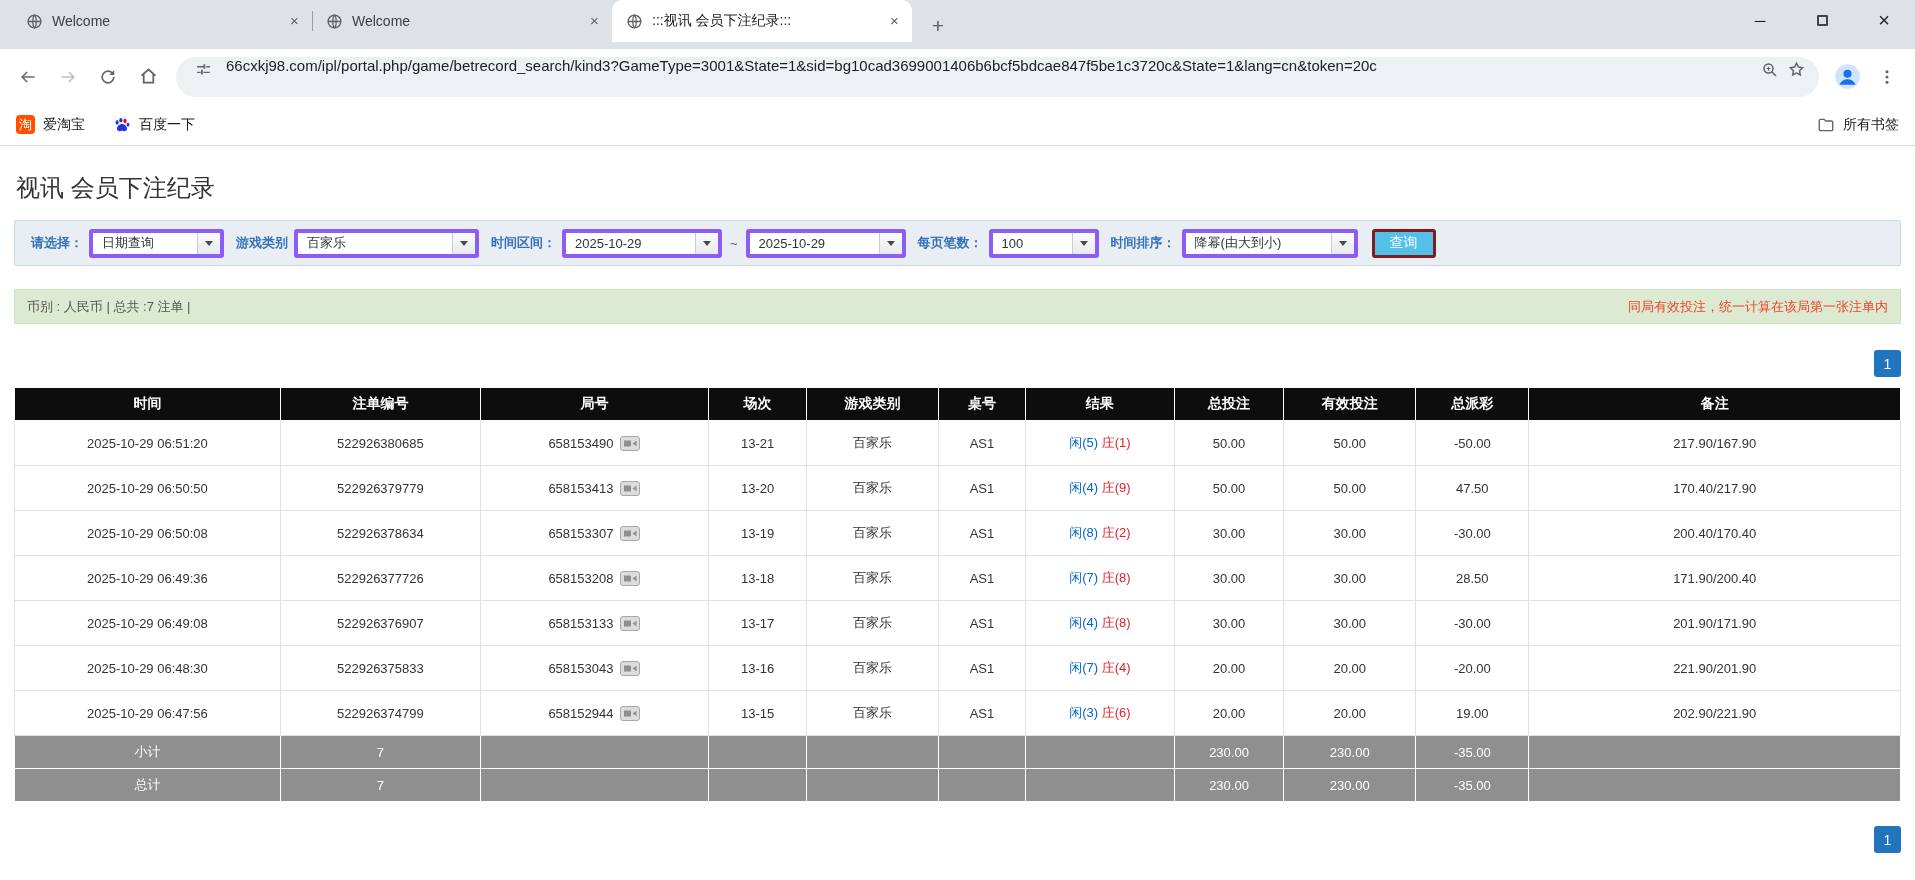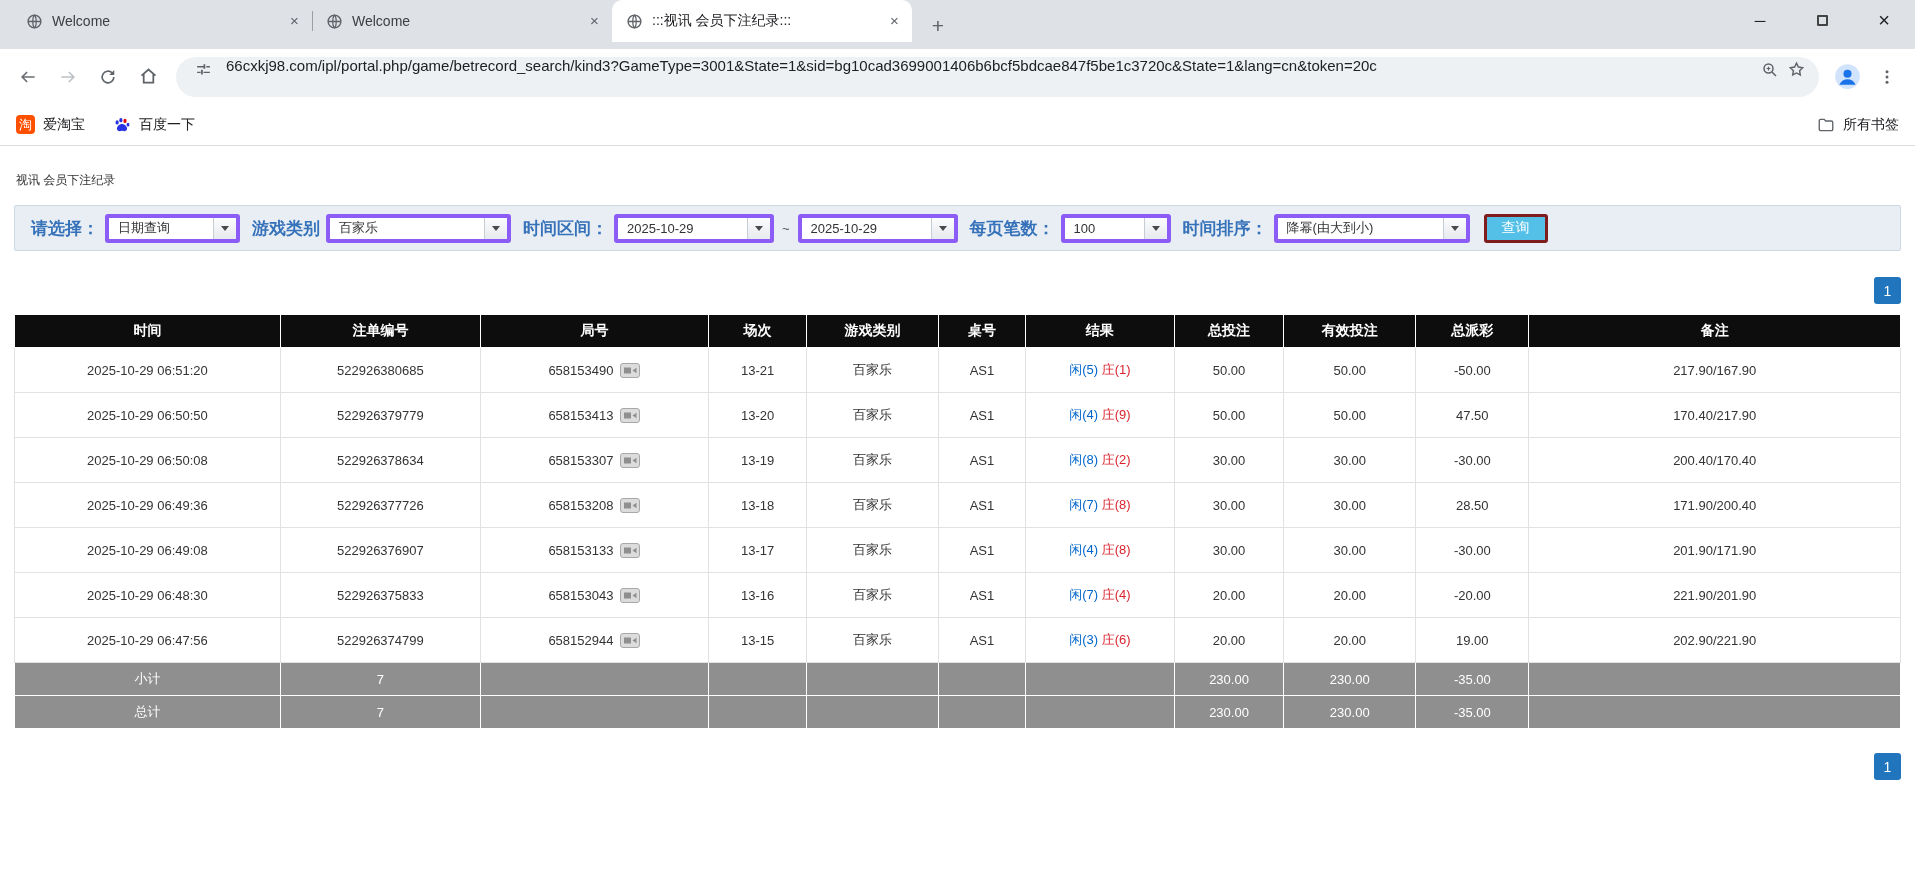--- a/index.html
+++ b/index.html
@@ -28,28 +28,28 @@
   .addr-icon { width:26px; height:26px; display:flex; align-items:center; justify-content:center; flex:none; }
   .avatar-wrap { width:40px; height:40px; display:flex; align-items:center; justify-content:center; }
 
   .bookmarks-bar { height:42px; background:#fff; border-bottom:1px solid #dadce0; display:flex; align-items:center; padding:0 16px; font-size:14px; color:#202124; }
   .bookmark { display:flex; align-items:center; gap:8px; margin-right:28px; cursor:pointer; }
   .taobao-ic { width:19px; height:19px; background:#ff5000; color:#fff; border-radius:4px; font-size:13px; display:flex; align-items:center; justify-content:center; }
   .all-bookmarks { margin-left:auto; display:flex; align-items:center; gap:8px; cursor:pointer; }
 
   
   .page { padding:0 14px; }
-  .page-title { font-size:12px; font-weight:normal; color:#333; padding:26px 0 16px 2px; }
+  .page-title { font-size:24px; font-weight:normal; color:#333; padding:26px 0 16px 2px; }
   .filter-bar { background:#e8eef4; border:1px solid #ccd9e4; border-radius:2px; height:46px; display:flex; align-items:center; padding:0 10px; gap:6px; }
-  .flabel { color:#3672b9; font-weight:bold; font-size:17px; margin-left:6px; white-space:nowrap; }
+  .flabel { color:#3672b9; font-weight:bold; font-size:13px; margin-left:6px; white-space:nowrap; }
   .combo { background:#fff; border:4px solid #8b5cf6; border-radius:3px; height:29px; display:flex; align-items:center; overflow:hidden; cursor:pointer; }
   .combo-text { padding:0 9px; font-size:13px; color:#333; flex:1; white-space:nowrap; }
   .combo-btn { width:23px; align-self:stretch; border-left:1px solid #c6cdd4; background:linear-gradient(#fbfcfd,#e7eaee); display:flex; align-items:center; justify-content:center; }
   .combo-btn::after { content:""; border-left:4px solid transparent; border-right:4px solid transparent; border-top:5px solid #4a4a4a; }
-  .w135{width:135px} .w185{width:185px} .w160{width:160px} .w110{width:110px} .w172{width:196px}
+  .w135{width:135px} .w185{width:185px} .w160{width:160px} .w110{width:110px} .w172{width:176px}
   .tilde { color:#555; font-size:13px; padding:0 2px; }
   .search-btn { background:#54c0e8; border:3px solid #7f1d1d; color:#fff; font-size:14px; height:29px; padding:0 15px; border-radius:3px; margin-left:8px; cursor:pointer; }
 
   .summary-bar { margin-top:23px; background:#dbead0; border:1px solid #cfe3c2; height:35px; display:flex; align-items:center; justify-content:space-between; padding:0 12px; font-size:13px; }
   .summary-left { color:#555; }
   .summary-right { color:#f0442c; }
 
   .pagination-row { display:flex; justify-content:flex-end; margin-top:26px; }
   .pagination-row.bottom { margin-top:24px; }
   .page-btn { min-width:27px; height:27px; background:#2175bd; color:#fff; font-size:14px; display:flex; align-items:center; justify-content:center; border-radius:3px; cursor:pointer; }
@@ -229,20 +229,24 @@
       <span class="combo-btn"></span>
     </div>
     <span class="flabel">时间排序：</span>
     <div class="combo w172">
       <span class="combo-text">降幂(由大到小)</span>
       <span class="combo-btn"></span>
     </div>
     <button class="search-btn">查询</button>
   </div>
 
+  <div class="summary-bar">
+    <span class="summary-left">币别 : 人民币 | 总共 :7 注单 |</span>
+    <span class="summary-right">同局有效投注，统一计算在该局第一张注单内</span>
+  </div>
 
   <div class="pagination-row">
     <span class="page-btn">1</span>
   </div>
 
   <table class="records">
     <colgroup id="cols">
         <col style="width: 14.1%;">
         <col style="width: 10.6%;">
         <col style="width: 12.1%;">

